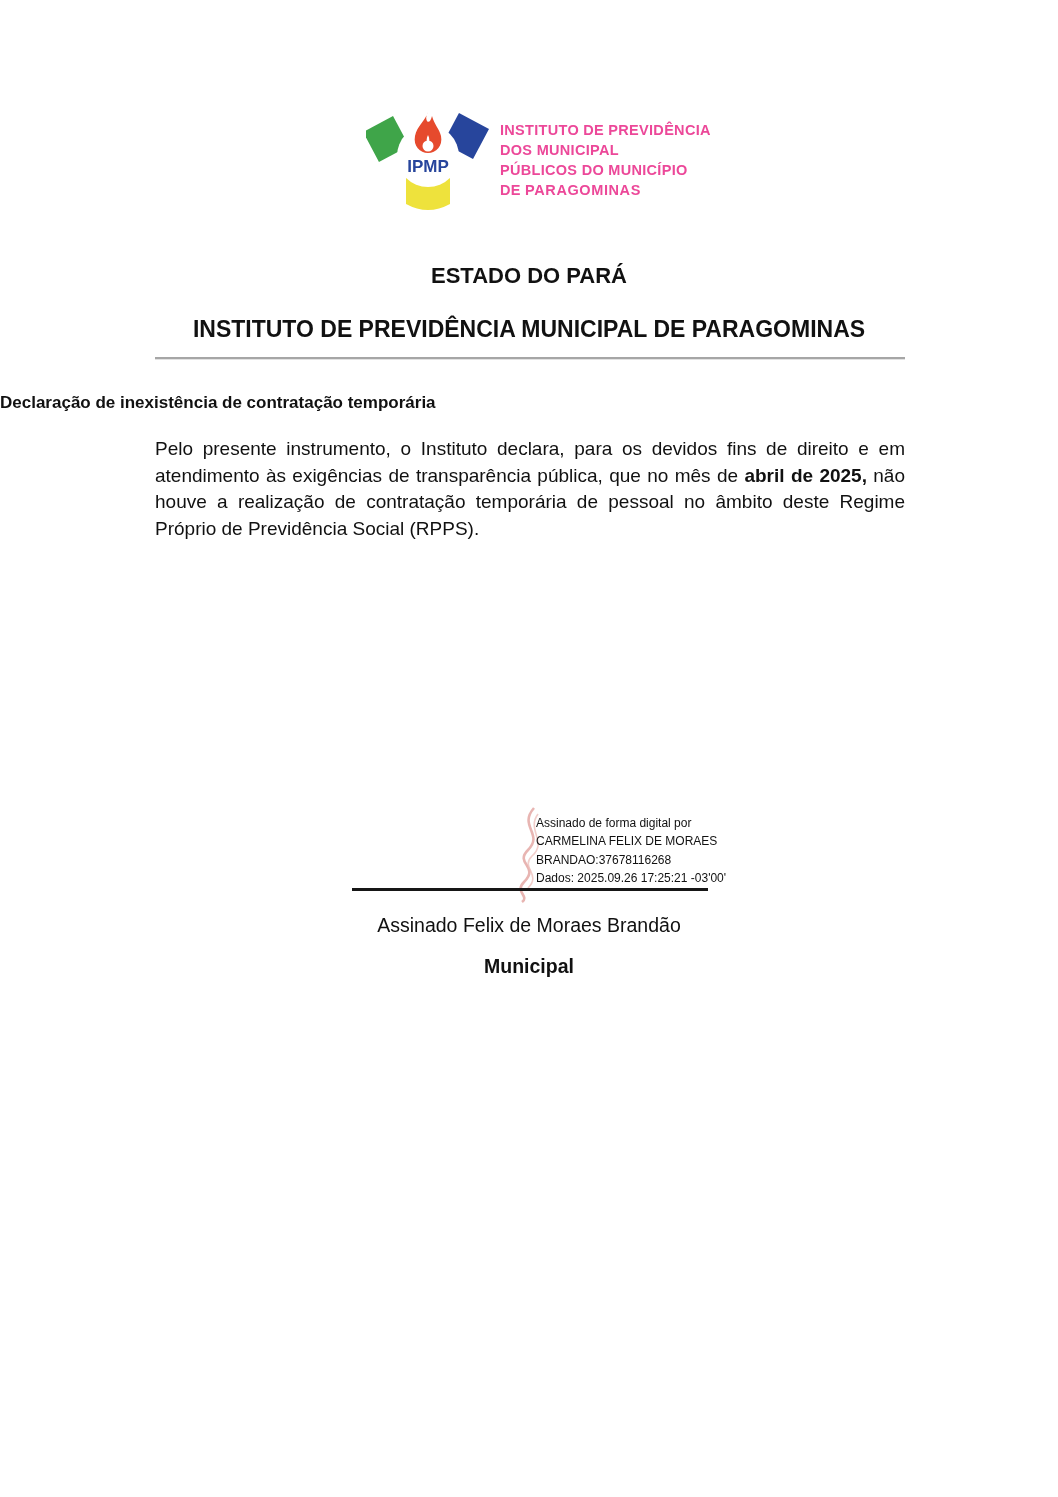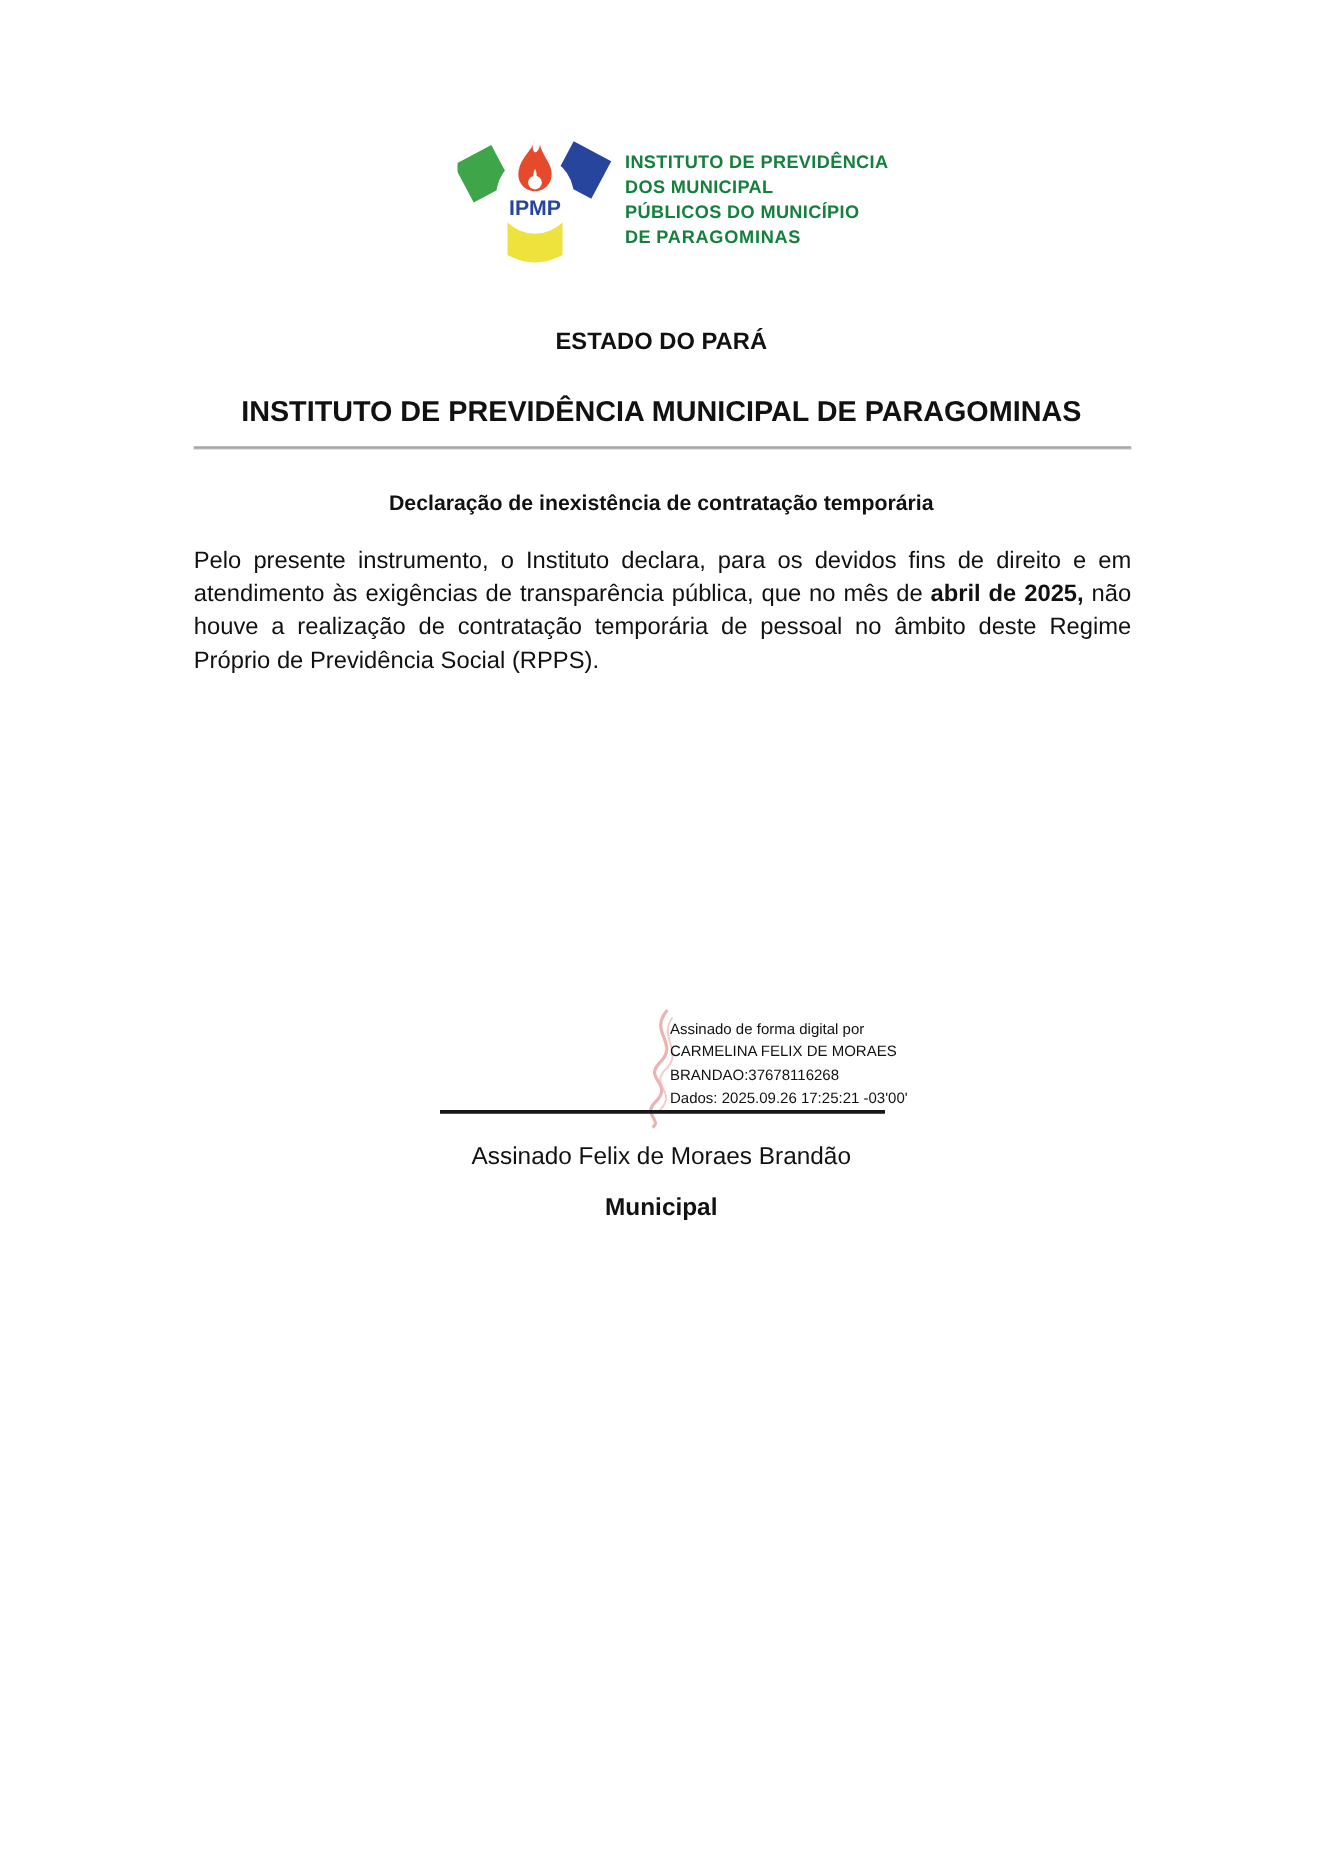--- a/index.html
+++ b/index.html
@@ -20,35 +20,35 @@
     position: absolute;
     top: 106px;
     left: 366px;
     display: flex;
     align-items: flex-start;
   }
   .logo-mark { width: 124px; height: 106px; display: block; }
   .logo-text {
     margin-left: 10px;
     padding-top: 14px;
-    color: #15803d;
+    color: #ec4899;
     font-size: 14.5px;
     line-height: 20px;
     letter-spacing: 0.3px;
     font-weight: 600;
     white-space: nowrap;
   }
   .logo-text .b { font-weight: 800; letter-spacing: 0.6px; }
 
   
   .h-state {
     position: absolute;
     top: 263px; left: 0; right: 0;
     text-align: center;
-    font-size: 19px;
+    font-size: 22px;
     font-weight: bold;
     color: #111111;
   }
   .h-institute {
     position: absolute;
     top: 316px; left: 0; right: 0;
     text-align: center;
     font-size: 23px;
     font-weight: bold;
     color: #111111;
@@ -58,21 +58,20 @@
     top: 357px; left: 155px;
     width: 750px; height: 3px;
     background: #a6a6a6;
     border-bottom: 1px solid #e2e2e2;
   }
 
   
   .doc-title {
     position: absolute;
     top: 393px; left: 0; right: 0;
-    text-align: center;
     font-size: 17px;
     font-weight: bold;
     color: #111111;
   }
   .doc-body {
     position: absolute;
     top: 436px; left: 155px;
     width: 750px;
     font-size: 19px;
     line-height: 26.6px;

